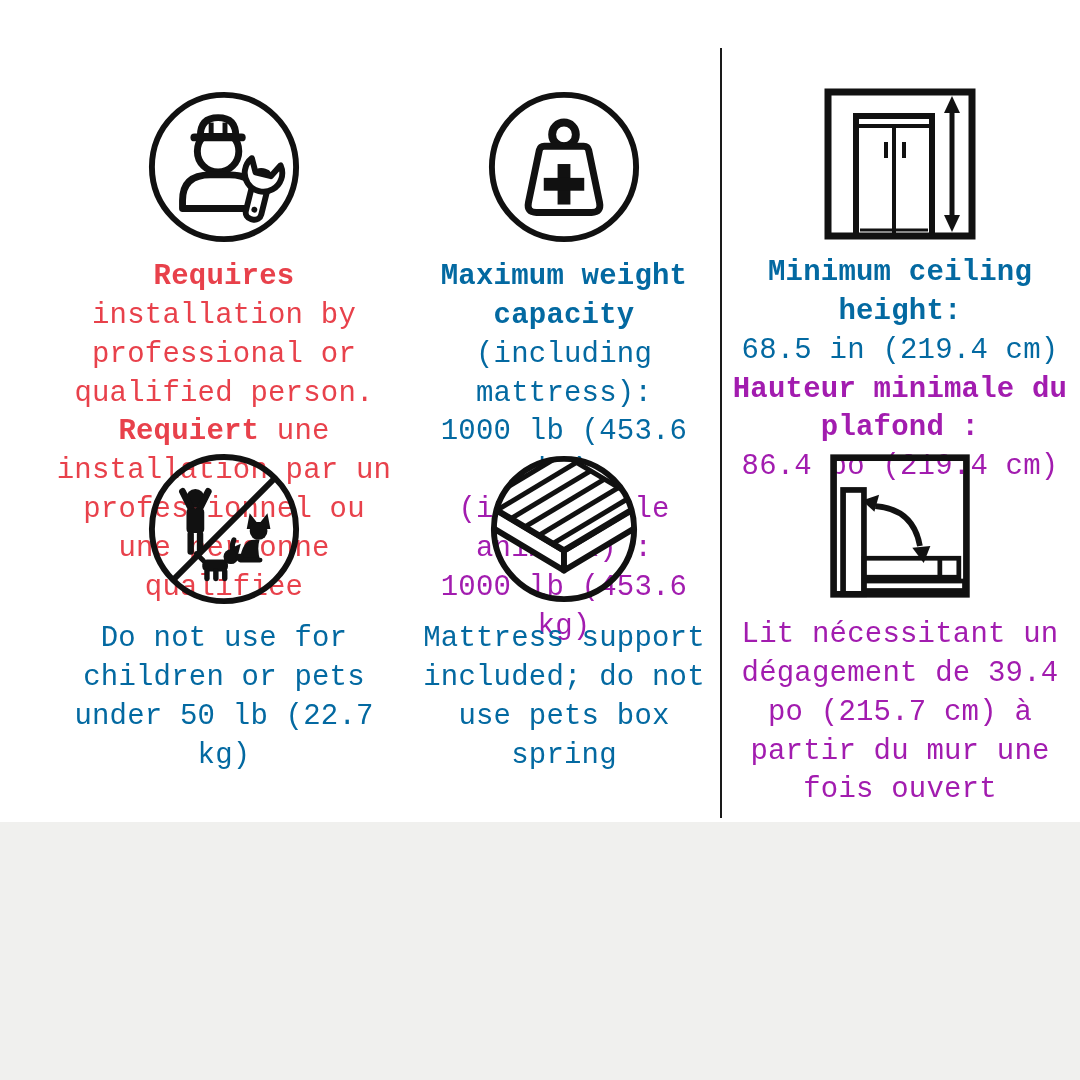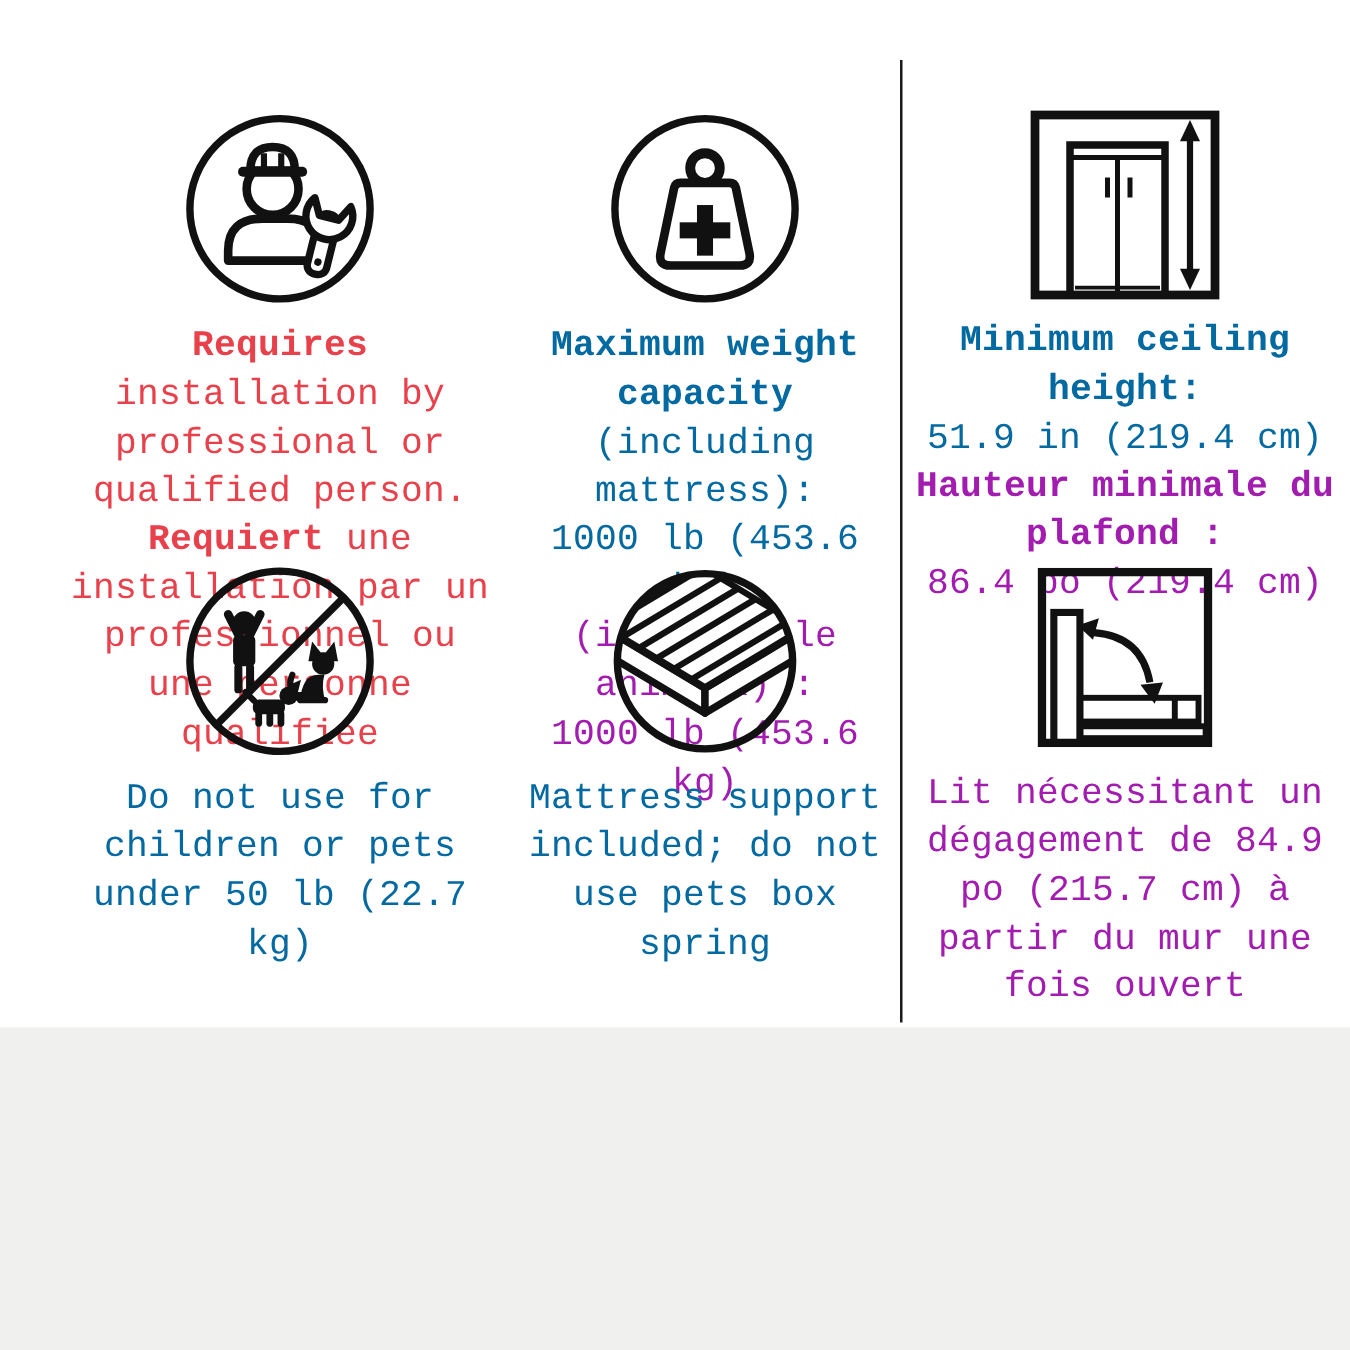--- a/index.html
+++ b/index.html
@@ -82,21 +82,21 @@
       <line x1="74" y1="38" x2="74" y2="148" stroke="#111" stroke-width="4"></line>
       <line x1="66" y1="54" x2="66" y2="70" stroke="#111" stroke-width="4"></line>
       <line x1="84" y1="54" x2="84" y2="70" stroke="#111" stroke-width="4"></line>
       <line x1="40" y1="142" x2="108" y2="142" stroke="#111" stroke-width="3"></line>
       <line x1="132" y1="20" x2="132" y2="132" stroke="#111" stroke-width="5"></line>
       <polygon points="132,8 124,25 140,25" fill="#111"></polygon>
       <polygon points="132,144 124,127 140,127" fill="#111"></polygon>
     </svg>
     <p class="txt en">
       <span class="blk b">Minimum ceiling height:</span>
-      <span class="blk">51.9 in (219.4 cm)</span>
+      <span class="blk">68.5 in (219.4 cm)</span>
     </p>
     <p class="txt fr">
       <span class="blk b">Hauteur minimale du plafond :</span>
       <span class="blk">86.4 po (219.4 cm)</span>
     </p>
   </section>
 
   <section class="cell" style="left:40px;top:450px;width:368px">
     <svg class="icon" width="158" height="158" viewBox="0 0 160 160">
       <circle cx="80" cy="80" r="73" fill="none" stroke="#111" stroke-width="6"></circle>
@@ -158,21 +158,21 @@
     <svg class="icon" width="152" height="148" viewBox="0 0 160 156" style="margin-bottom:16px">
       <rect x="10" y="6" width="140" height="144" fill="none" stroke="#111" stroke-width="7"></rect>
       <rect x="20" y="40" width="22" height="110" fill="none" stroke="#111" stroke-width="6"></rect>
       <rect x="42" y="112" width="100" height="20" fill="none" stroke="#111" stroke-width="5"></rect>
       <line x1="122" y1="112" x2="122" y2="132" stroke="#111" stroke-width="5"></line>
       <rect x="42" y="136" width="106" height="10" fill="none" stroke="#111" stroke-width="5"></rect>
       <path d="M54 57 Q94 60 101 99" fill="none" stroke="#111" stroke-width="6"></path>
       <polygon points="40,51 58,45 53,63" fill="#111"></polygon>
       <polygon points="105,117 93,101 112,99" fill="#111"></polygon>
     </svg>
-    <p class="txt fr mw345">Lit nécessitant un dégagement de 84.9 po (215.7 cm) à partir du mur une fois ouvert</p>
+    <p class="txt fr mw345">Lit nécessitant un dégagement de 39.4 po (215.7 cm) à partir du mur une fois ouvert</p>
   </section>
 
   <div class="footer">
     
 
     
 
     
   </div>
 

